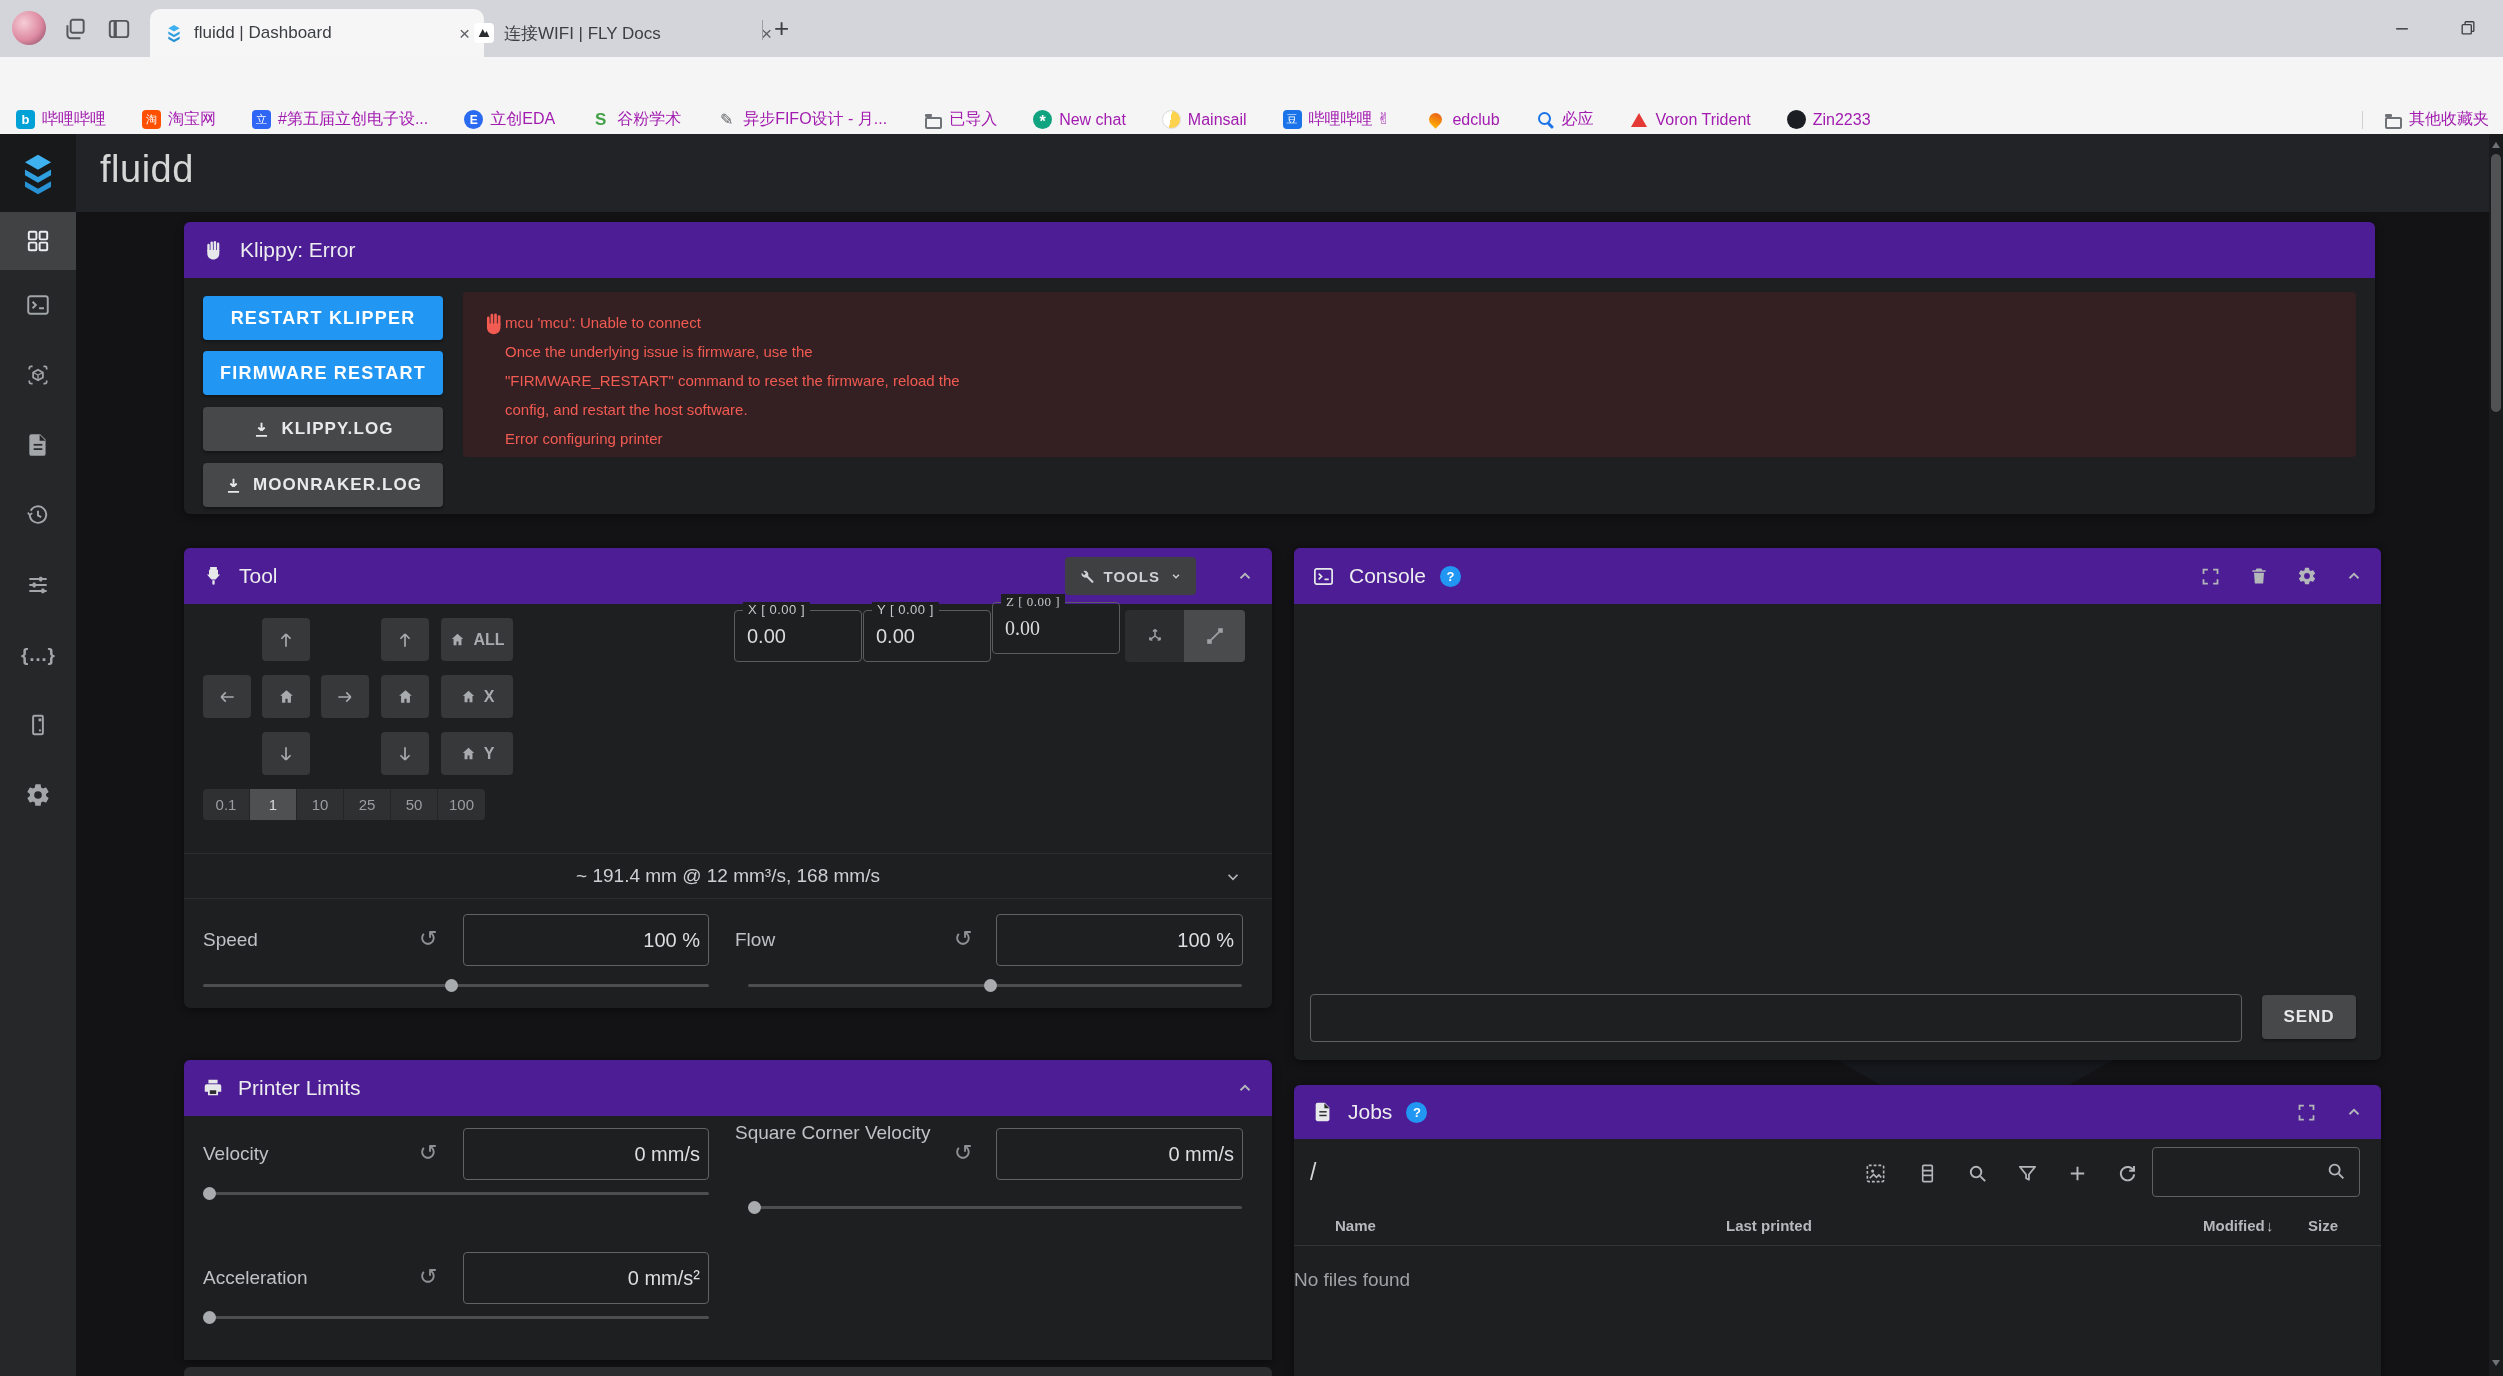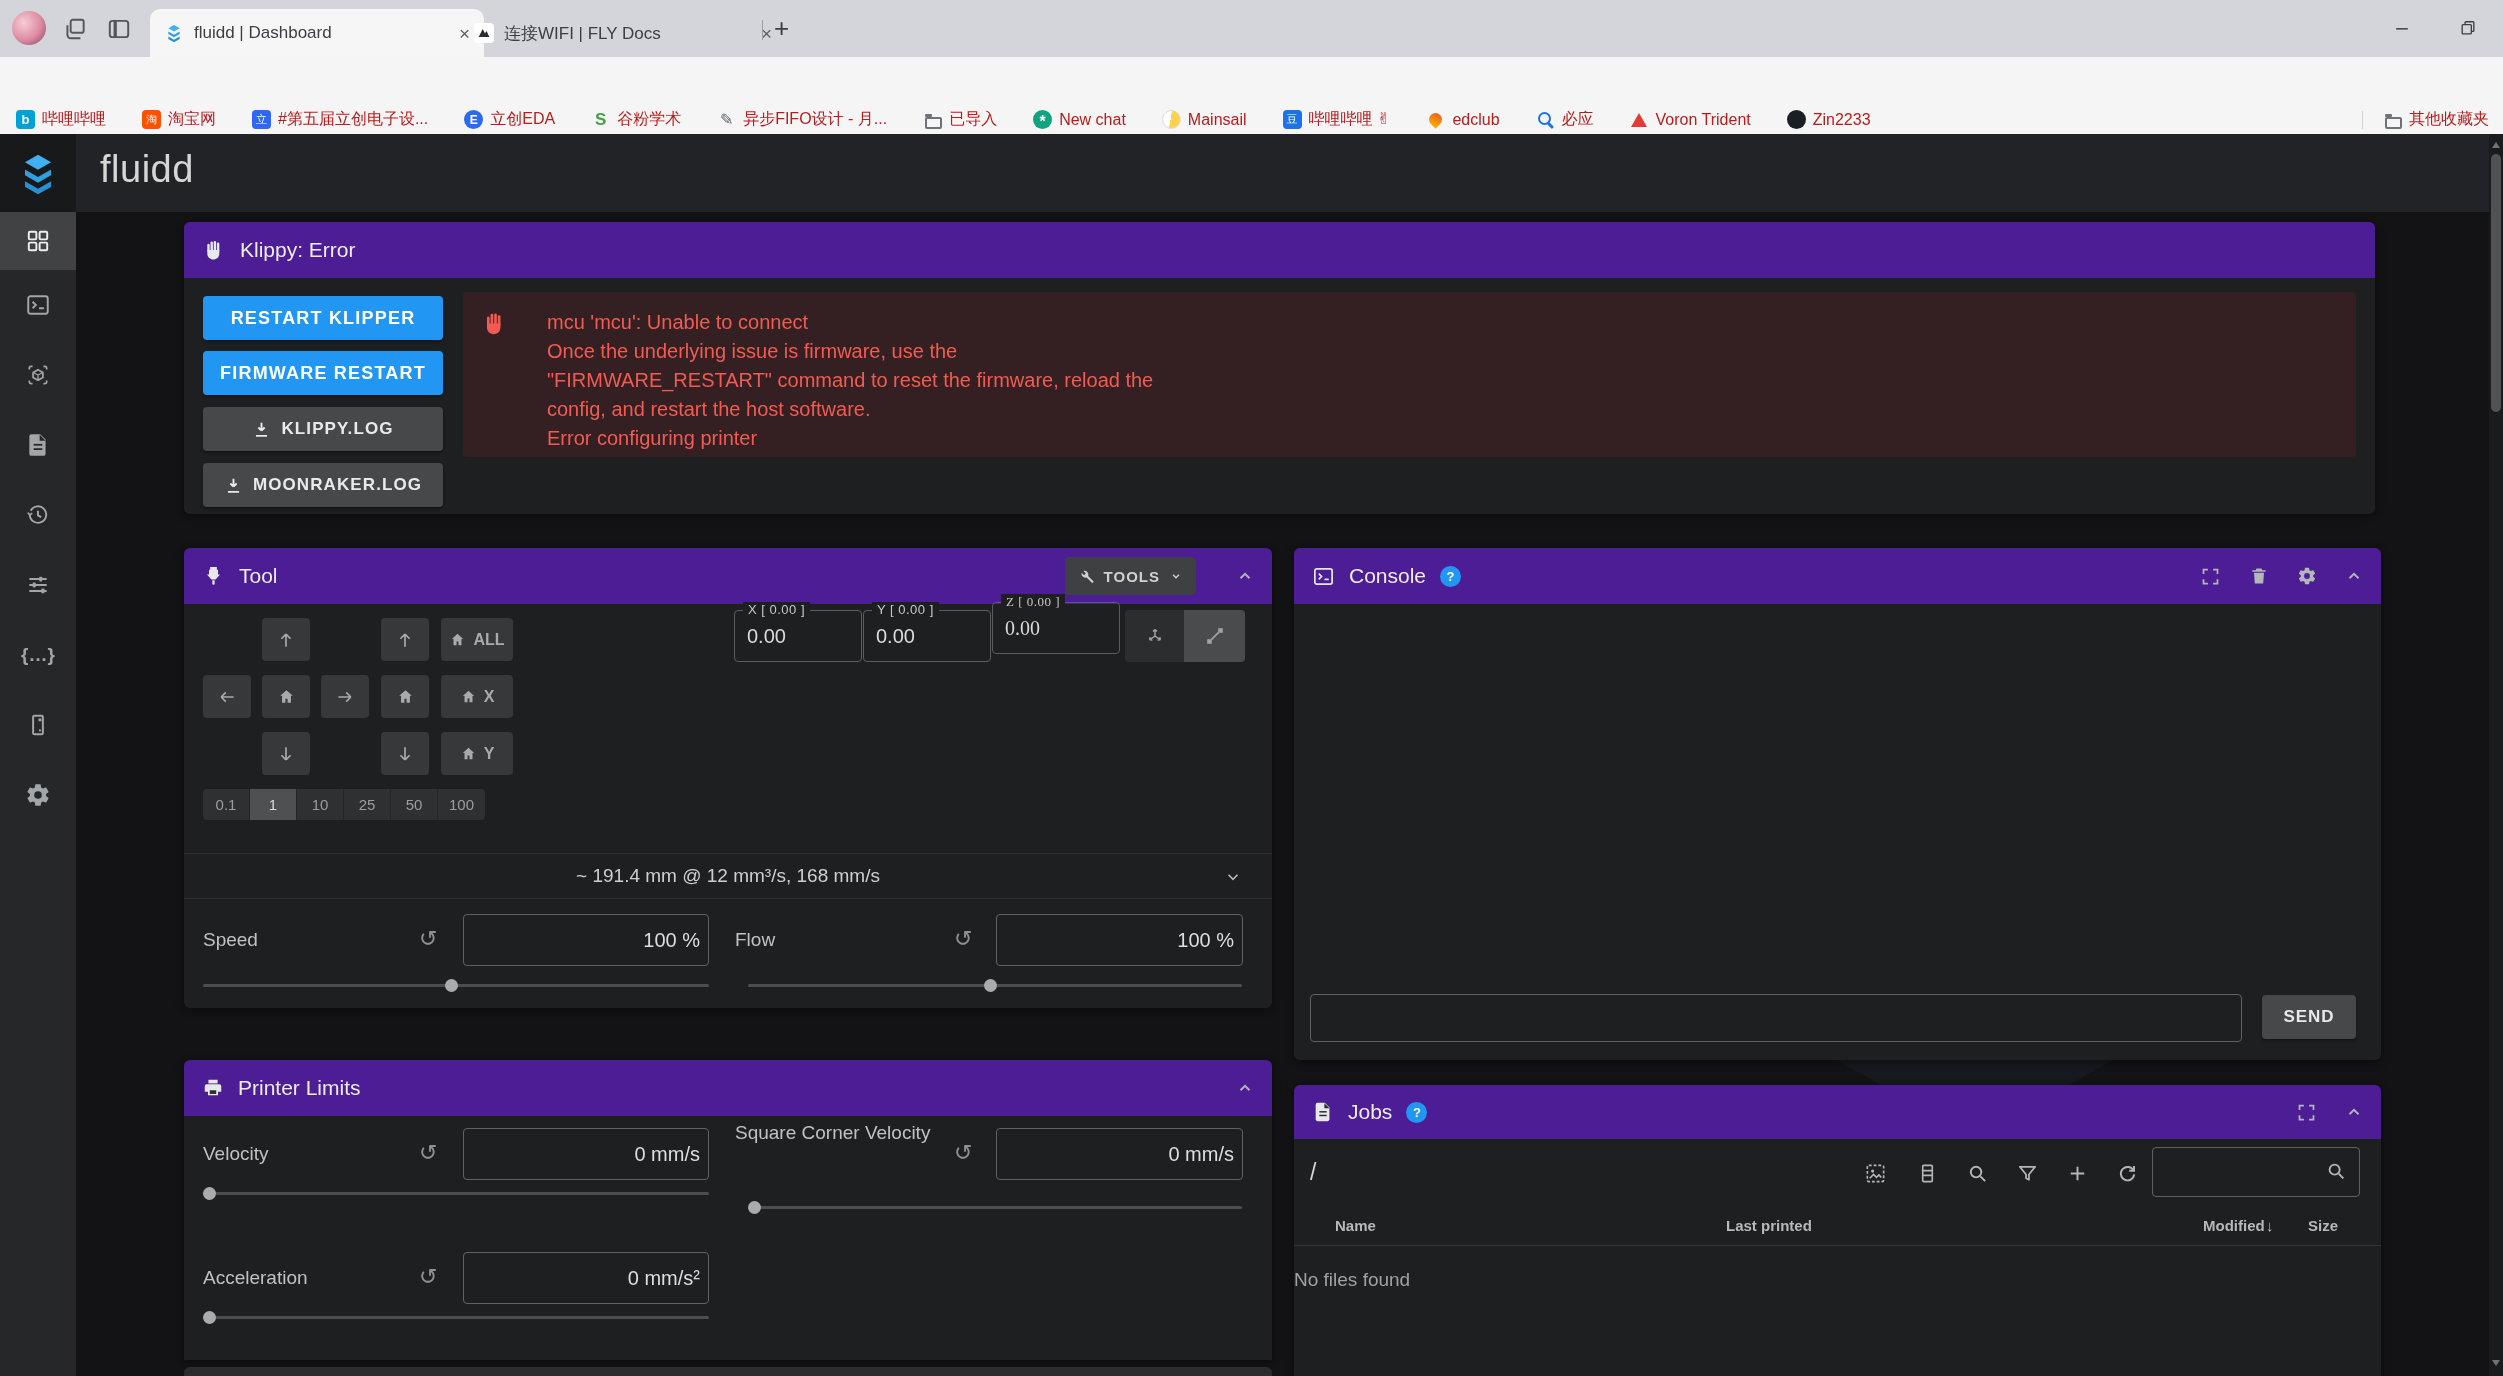--- a/index.html
+++ b/index.html
@@ -27,21 +27,21 @@
         border-radius:19px;box-sizing:border-box;display:flex;align-items:center;padding:0 16px;gap:12px;}
   .sec-label{font-size:17px;color:#5f6368;}
   .pilldiv{width:1px;height:22px;background:#d8d8d8;}
   .url{font-size:18px;color:#2b2d30;}
   .translate{font-size:17px;color:#5f6368;margin-left:auto;}
   .staric{font-size:22px;color:#5f6368;}
 
   #bookmarksbar{left:0;top:105px;width:2503px;height:29px;background:#f5f5f6;display:flex;align-items:center;
                 padding-left:16px;gap:36px;box-sizing:border-box;}
   .bm{display:flex;align-items:center;gap:7px;flex:none;}
-  .bm-label{font-size:16px;color:#b91c1c;white-space:nowrap;}
+  .bm-label{font-size:16px;color:#a21caf;white-space:nowrap;}
   .fv{width:19px;height:19px;border-radius:4px;display:inline-flex;align-items:center;justify-content:center;
       font-size:11px;color:#fff;flex:none;position:relative;font-weight:bold;}
   .fv-bili{background:#00a1d6}.fv-bili::after{content:"b";font-size:13px;}
   .fv-tao{background:#ff5000}.fv-tao::after{content:"淘";font-size:11px;font-weight:normal;}
   .fv-lc{background:#2f66f6}.fv-lc::after{content:"立";font-size:11px;font-weight:normal;}
   .fv-eda{background:#2a6af1;border-radius:50%}.fv-eda::after{content:"E";font-size:12px;}
   .fv-gf::after{content:"S";color:#43a047;font-size:17px;}
   .fv-pen::after{content:"✎";color:#5f6368;font-size:16px;font-weight:normal;}
   .fv-folder::before{content:"";position:absolute;left:2px;top:7px;width:13px;height:8px;border:2px solid #6f7276;border-radius:2px;}
   .fv-folder::after{content:"";position:absolute;left:2px;top:4px;width:7px;height:3px;background:#6f7276;border-radius:1px;}
@@ -80,22 +80,22 @@
          padding:0 18px;gap:14px;color:#ededef;font-size:21px;box-sizing:border-box;}
   .hico{color:#e6e8ea;flex:none;}
   .hright{margin-left:auto;display:flex;align-items:center;gap:28px;color:#b4b7b9;}
   .qbadge{width:21px;height:21px;border-radius:50%;background:#2196f3;color:#fff;font-size:13px;font-weight:bold;
           display:flex;align-items:center;justify-content:center;}
 
   .bluebtn{background:#2196f3;border-radius:4px;color:#fff;display:flex;align-items:center;justify-content:center;
            font-size:18px;font-weight:bold;letter-spacing:1.2px;box-shadow:0 2px 3px rgba(0,0,0,.35);}
   .graybtn{background:#47484a;border-radius:4px;color:#e8eaec;display:flex;align-items:center;justify-content:center;
            gap:10px;font-size:17px;font-weight:bold;letter-spacing:1.1px;box-shadow:0 2px 3px rgba(0,0,0,.35);}
-  .errbox{background:#342023;border-radius:4px;color:#f25b52;font-size:20px;line-height:29px;
-          padding:16px 24px 16px 84px;box-sizing:border-box;}
+  .errbox{background:#342023;border-radius:4px;color:#f25b52;font-size:15px;line-height:29px;
+          padding:16px 24px 16px 42px;box-sizing:border-box;}
   .errhand{position:absolute;left:18px;top:18px;color:#f25b52;}
 
   .pbtn{position:absolute;background:#37383a;border-radius:4px;display:flex;align-items:center;justify-content:center;
         gap:7px;color:#a8abad;font-size:16px;font-weight:bold;width:48px;height:43px;}
   .pbtn.wide{width:72px;}
   .rot90{transform:rotate(90deg);}.rot180{transform:rotate(180deg);}.rot270{transform:rotate(270deg);}
   .seg{position:absolute;display:flex;background:#2f3032;border-radius:4px;overflow:hidden;}
   .seg>div{width:47px;height:31px;display:flex;align-items:center;justify-content:center;
            font-size:15px;color:#9b9ea0;border-right:1px solid #242527;box-sizing:border-box;}
   .seg>div:last-child{border-right:none;}

